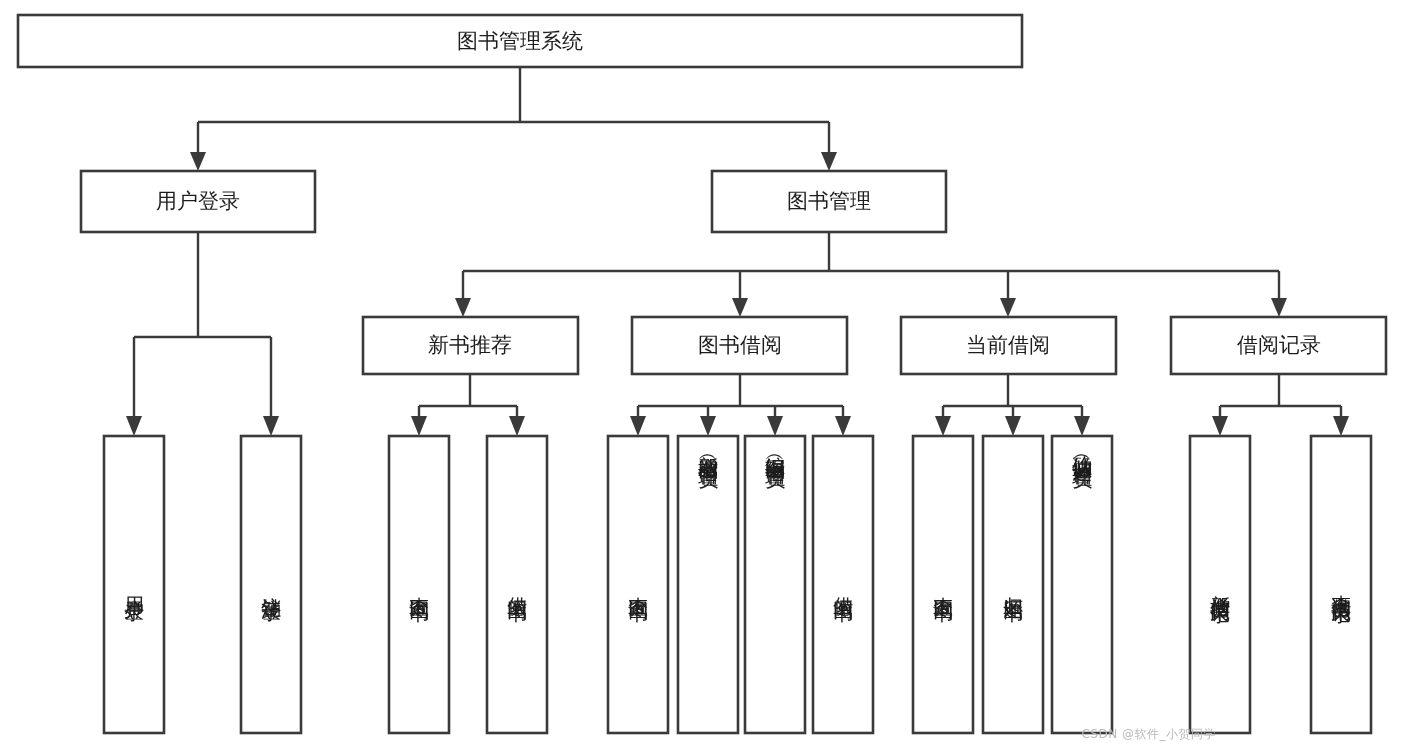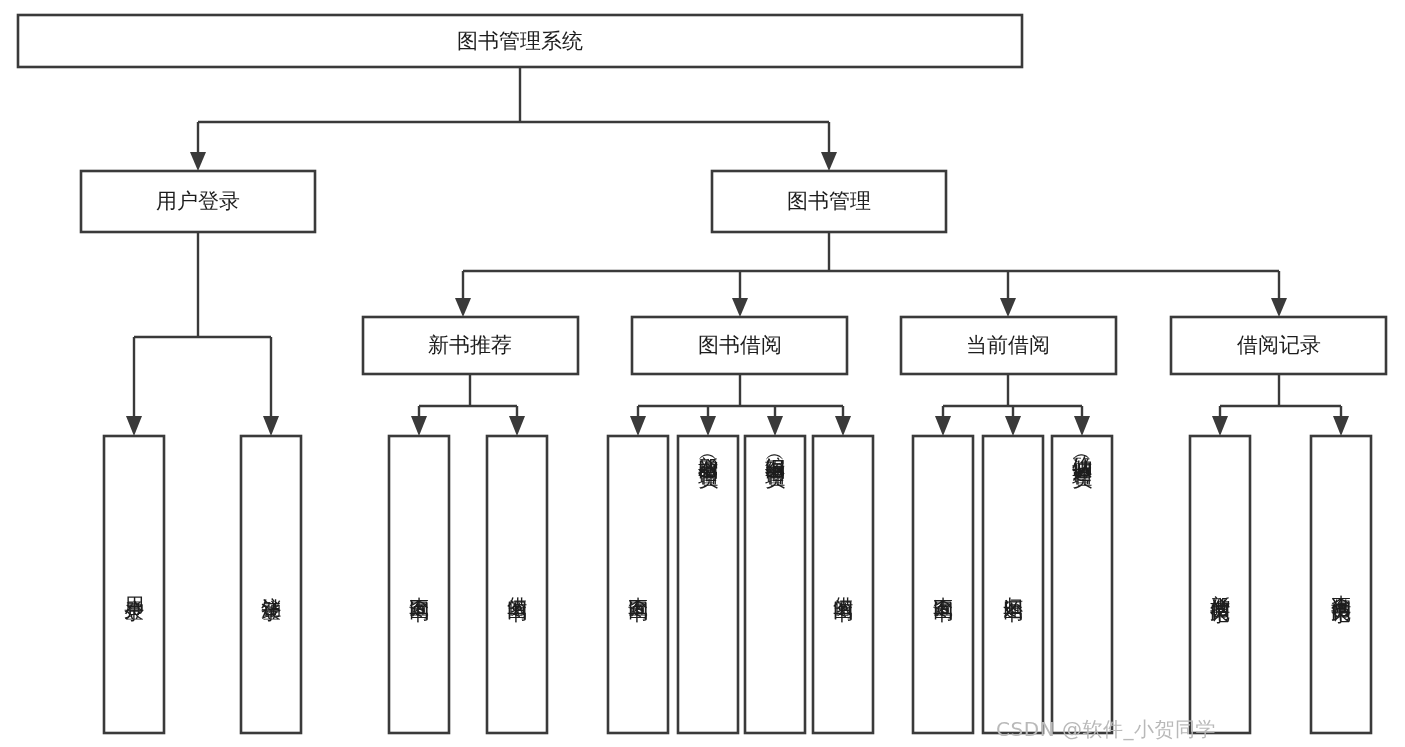--- a/index.html
+++ b/index.html
@@ -65,21 +65,21 @@
     letter-spacing: 2px;
     color: #1d1d1d;
     white-space: nowrap;
     text-align: center;
   }
   .watermark {
     position: absolute;
     right: 8px;
     bottom: 4px;
     font-family: "DejaVu Sans", "Liberation Sans", sans-serif;
-    font-size: 20px;
+    font-size: 12px;
     color: #b9b9b9;
     white-space: nowrap;
     letter-spacing: 0.5px;
   }
 </style>
 </head>
 <body>
 
 <div id="diagram-root">
 

